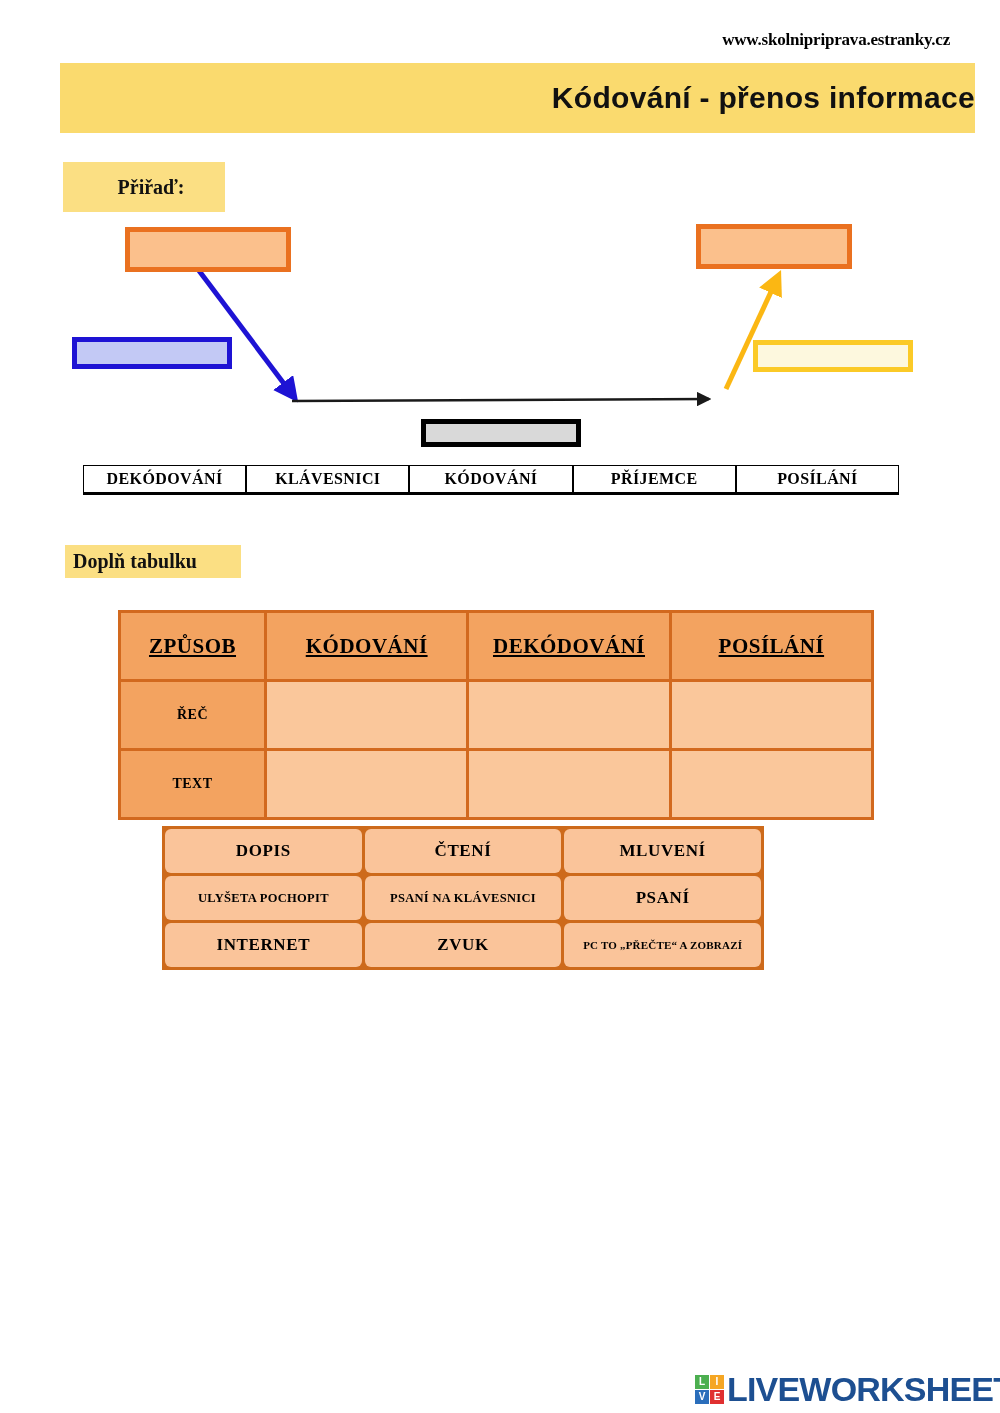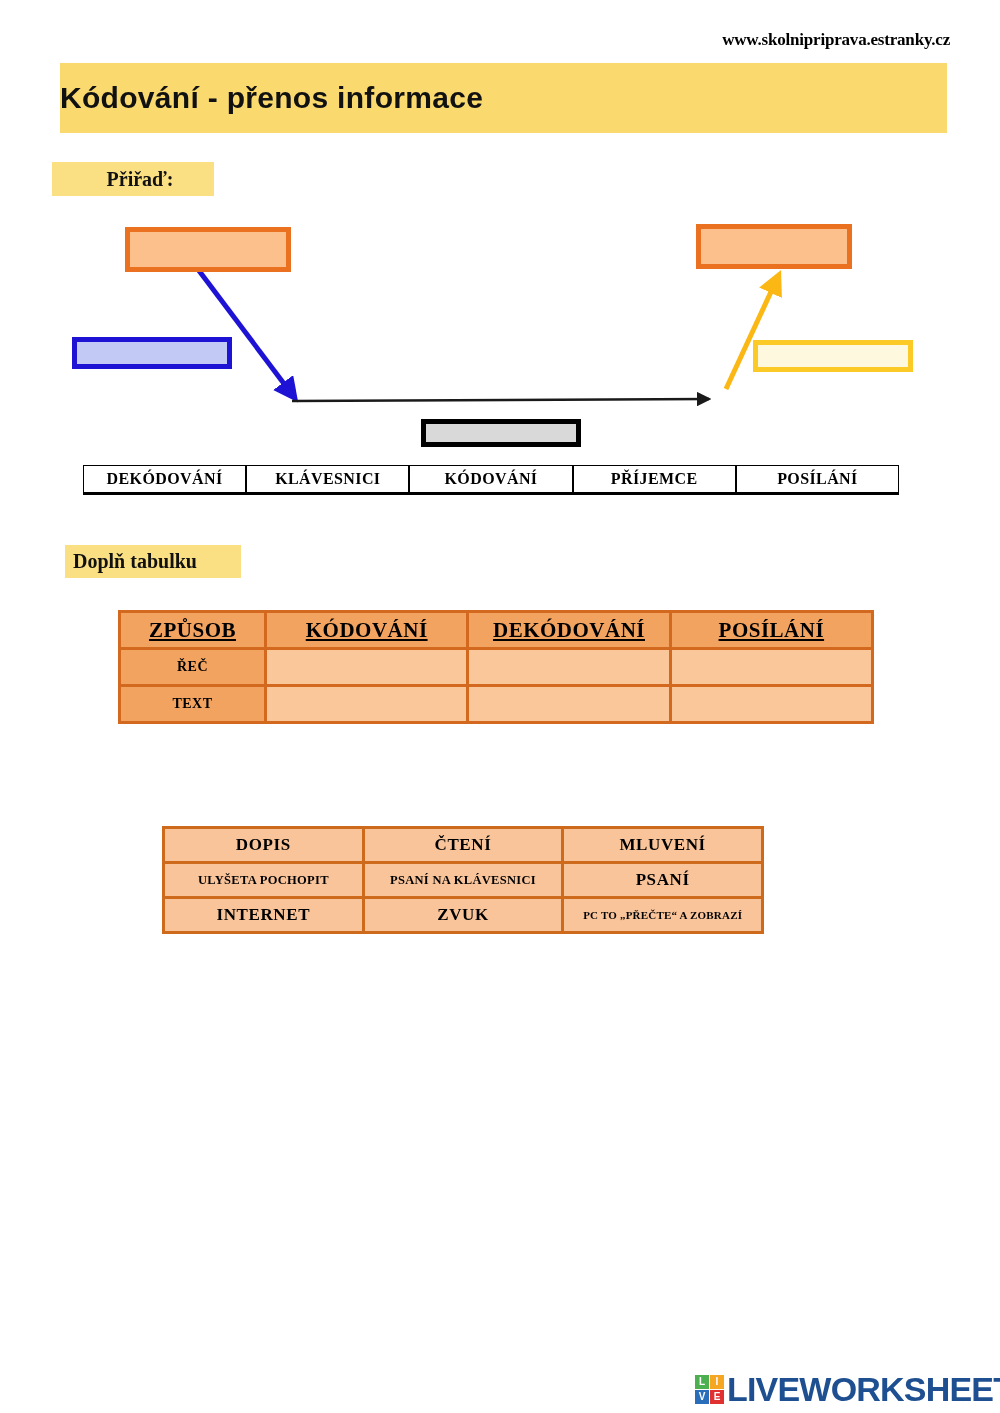--- a/index.html
+++ b/index.html
@@ -28,44 +28,45 @@
 
   .title-banner {
     position: absolute;
     left: 60px;
     top: 63px;
     width: 887px;
     height: 70px;
     background: #fada6e;
     display: flex;
     align-items: center;
-    justify-content: flex-start;
+    justify-content: flex-end;
+    padding-left: 28px;
   }
   .title-banner .title-text {
     font-family: "Liberation Sans", sans-serif;
     font-size: 30px;
     font-weight: bold;
     color: #111111;
     letter-spacing: 0.3px;
   }
 
   .label-chip {
     position: absolute;
     background: #fbdf83;
     display: flex;
     align-items: center;
     font-family: "Liberation Serif", serif;
     font-weight: bold;
     color: #111111;
   }
   .chip-prirad {
-    left: 52px;
+    left: 63px;
     top: 162px;
     width: 162px;
-    height: 34px;
+    height: 50px;
     justify-content: center;
     font-size: 20px;
     padding-left: 14px;
     box-sizing: border-box;
   }
   .chip-doplnt {
     left: 65px;
     top: 545px;
     width: 176px;
     height: 33px;
@@ -151,21 +152,21 @@
     position: absolute;
     left: 118px;
     top: 610px;
     width: 756px;
     border-collapse: separate;
     border-spacing: 3px;
     background: #d2691e;
     table-layout: fixed;
   }
   .fill-table th, .fill-table td {
-    padding: 0;
+    padding: 16px;
     margin: 0;
     height: 34px;
     text-align: center;
     vertical-align: middle;
     font-family: "Liberation Serif", serif;
     font-weight: bold;
     color: #000000;
   }
   .fill-table th {
     background: #f3a360;
@@ -189,27 +190,28 @@
     left: 162px;
     top: 826px;
     width: 602px;
     border-collapse: separate;
     border-spacing: 3px;
     background: #cd6a1b;
     table-layout: fixed;
   }
   .bank-table td {
     background: #fac49a;
-    height: 32px;
+    height: 44px;
     text-align: center;
     vertical-align: middle;
     font-family: "Liberation Serif", serif;
     font-weight: bold;
     color: #000000;
     padding: 0 4px;
+    border-radius: 6px;
   }
   .bank-table td.sz-lg  { font-size: 17px; letter-spacing: 0.6px; }
   .bank-table td.sz-sm  { font-size: 12.5px; letter-spacing: 0.3px; }
   .bank-table td.sz-xs  { font-size: 11px; letter-spacing: 0.2px; }
 
   
   .lw-logo {
     position: absolute;
     left: 695px;
     top: 1372px;

